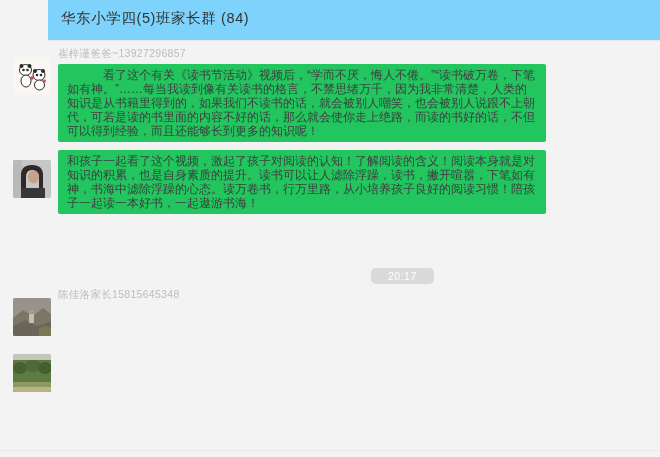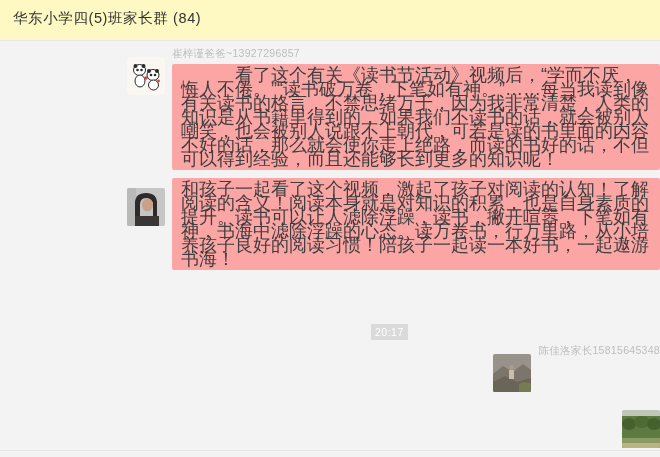--- a/index.html
+++ b/index.html
@@ -3,44 +3,45 @@
 <meta charset="utf-8">
 <style>
   html, body { margin:0; padding:0; }
   body {
     width:660px; height:457px; overflow:hidden; position:relative;
     background:#f3f3f3;
     font-family:"Liberation Sans","DejaVu Sans",sans-serif;
   }
   .header {
     height:41px; box-sizing:border-box;
-    background:#fef9c3; border-bottom:1px solid #e7e7e7;
+    background:#7dd3fc; border-bottom:1px solid #e7e7e7;
     padding:9px 12px 0 13px;
+    margin-left:48px;
   }
   .title { font-size:14.5px; color:#333333; letter-spacing:0.6px; }
   .chat { padding:6px 0 0 13px; }
-  .message { display:flex; margin-bottom:8px;justify-content:flex-end; }
+  .message { display:flex; margin-bottom:8px; }
   .avatar {
     width:38px; height:38px; flex:none; margin-top:10px;
     border-radius:2px; overflow:hidden; background:#ddd; cursor:pointer;
   }
   .avatar svg { display:block; }
   .msg-body { margin-left:7px; }
   .sender { font-size:10.5px; color:#bdbdbd; height:12px; margin-bottom:5px; letter-spacing:0.3px; }
   .bubble {
-    display:inline-block; background:#fca5a5; border-radius:2px;
+    display:inline-block; background:#22c55e; border-radius:2px;
     padding:4px 9px; max-width:470px;
-    font-size:18px; line-height:14px; color:#3e3e3e;
+    font-size:12px; line-height:14px; color:#3e3e3e;
     word-break:break-all;
   }
   .time-row { margin:52px 0 8px 0; height:14px; }
   .time-badge {
     display:inline-block; margin-left:358px;
     background:#dadada; color:#ffffff;
-    font-size:10.5px; line-height:12px; padding:2px 4px; border-radius:0;
+    font-size:10.5px; line-height:12px; padding:2px 17px; border-radius:5px;
     letter-spacing:0.5px;
   }
   .bottom-line {
     position:absolute; left:0; bottom:6px; width:100%; height:1px;
     background:#e8e8e8;
   }
 </style>
 </head>
 <body>
 

